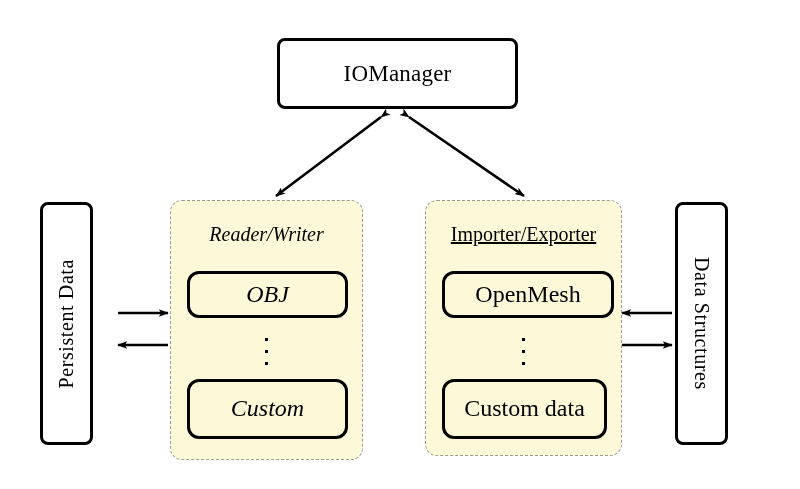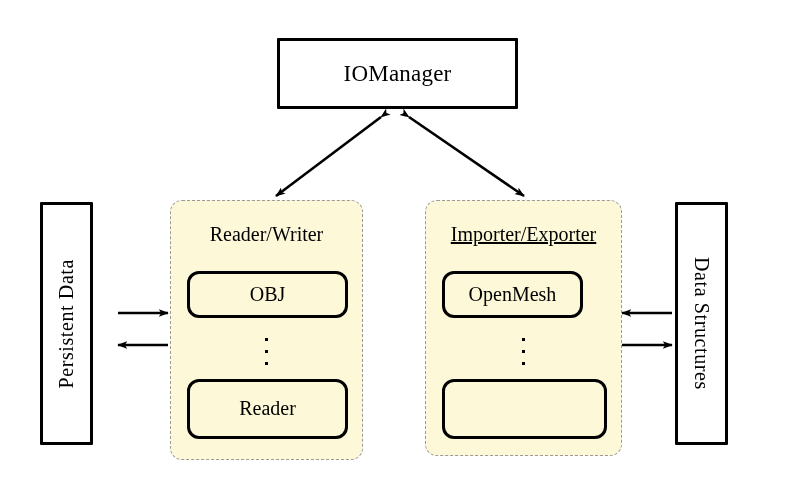--- a/index.html
+++ b/index.html
@@ -4,29 +4,29 @@
 <style>
   html,body{margin:0;padding:0;background:#ffffff;}
   body{width:800px;height:489px;overflow:hidden;
        font-family:"Liberation Serif","DejaVu Serif",serif;color:#000;}
   #stage{position:relative;width:800px;height:489px;}
 
   
   .node{position:absolute;box-sizing:border-box;display:flex;
         align-items:center;justify-content:center;text-align:center;}
 
-  .hardbox{border:3.2px solid #000;border-radius:1px;background:#ffffff;}
+  .hardbox{border:3.2px solid #000;border-radius:8px;background:#ffffff;}
 
   .panel{border:1.6px dashed #9a9a9a;border-radius:12px;background:#fcf8d8;}
 
   .innerbox{border:3.2px solid #000;border-radius:12px;background:#fcf8d8;}
 
   .iomanager{font-size:23px;letter-spacing:.2px;}
   .panel-title{position:absolute;left:0;right:0;text-align:center;font-size:20px;}
-  .innerbox span{line-height:1.16;font-size:20px;display:block;}
+  .innerbox span{line-height:1.16;font-size:24px;display:block;}
 
   .vert-left{writing-mode:vertical-rl;transform:rotate(180deg);
              font-size:20px;letter-spacing:.6px;white-space:nowrap;}
   .vert-right{writing-mode:vertical-rl;font-size:20px;
               letter-spacing:.6px;white-space:nowrap;}
 
   .dots{position:absolute;display:flex;flex-direction:column;
         align-items:center;justify-content:space-between;}
   .dots i{display:block;width:3.4px;height:3.4px;background:#000;}
 
@@ -75,48 +75,49 @@
   </div>
 
   <div class="node hardbox" style="left:40px;top:202px;width:53px;height:243px;">
     <span class="vert-left">Persistent Data</span>
   </div>
 
   <div class="node hardbox" style="left:675px;top:202px;width:53px;height:243px;">
     <span class="vert-right">Data Structures</span>
   </div>
 
-  <div class="node panel" style="left:170px;top:200px;width:193px;height:260px;">
+  <div class="node panel" style="left:170px;top:200px;width:193px;height:260px;font-style:italic;">
     <div class="panel-title" style="top:22px;">Reader/Writer</div>
 
     <div class="node innerbox" style="left:16px;top:70px;width:161px;height:47px;">
       <span>OBJ</span>
     </div>
 
     <div class="dots" style="left:50%;margin-left:-2px;top:137px;height:27px;">
       <i></i>
         <i></i>
         <i></i>
     </div>
 
     <div class="node innerbox" style="left:16px;top:178px;width:161px;height:60px;flex-direction:column;">
-      <span>Reader</span>
+      <span>Custom</span>
     </div>
   </div>
 
   <div class="node panel" style="left:425px;top:200px;width:197px;height:256px;">
     <div class="panel-title" style="top:22px;text-decoration:underline;">Importer/Exporter</div>
 
-    <div class="node innerbox" style="left:16px;top:70px;width:141px;height:47px;">
+    <div class="node innerbox" style="left:16px;top:70px;width:172px;height:47px;">
       <span>OpenMesh</span>
     </div>
 
     <div class="dots" style="left:50%;margin-left:-2px;top:137px;height:27px;">
       <i></i>
         <i></i>
         <i></i>
     </div>
 
     <div class="node innerbox" style="left:16px;top:178px;width:165px;height:60px;flex-direction:column;">
+      <span>Custom data</span>
     </div>
   </div>
 
 </div>
 
 </body></html>

